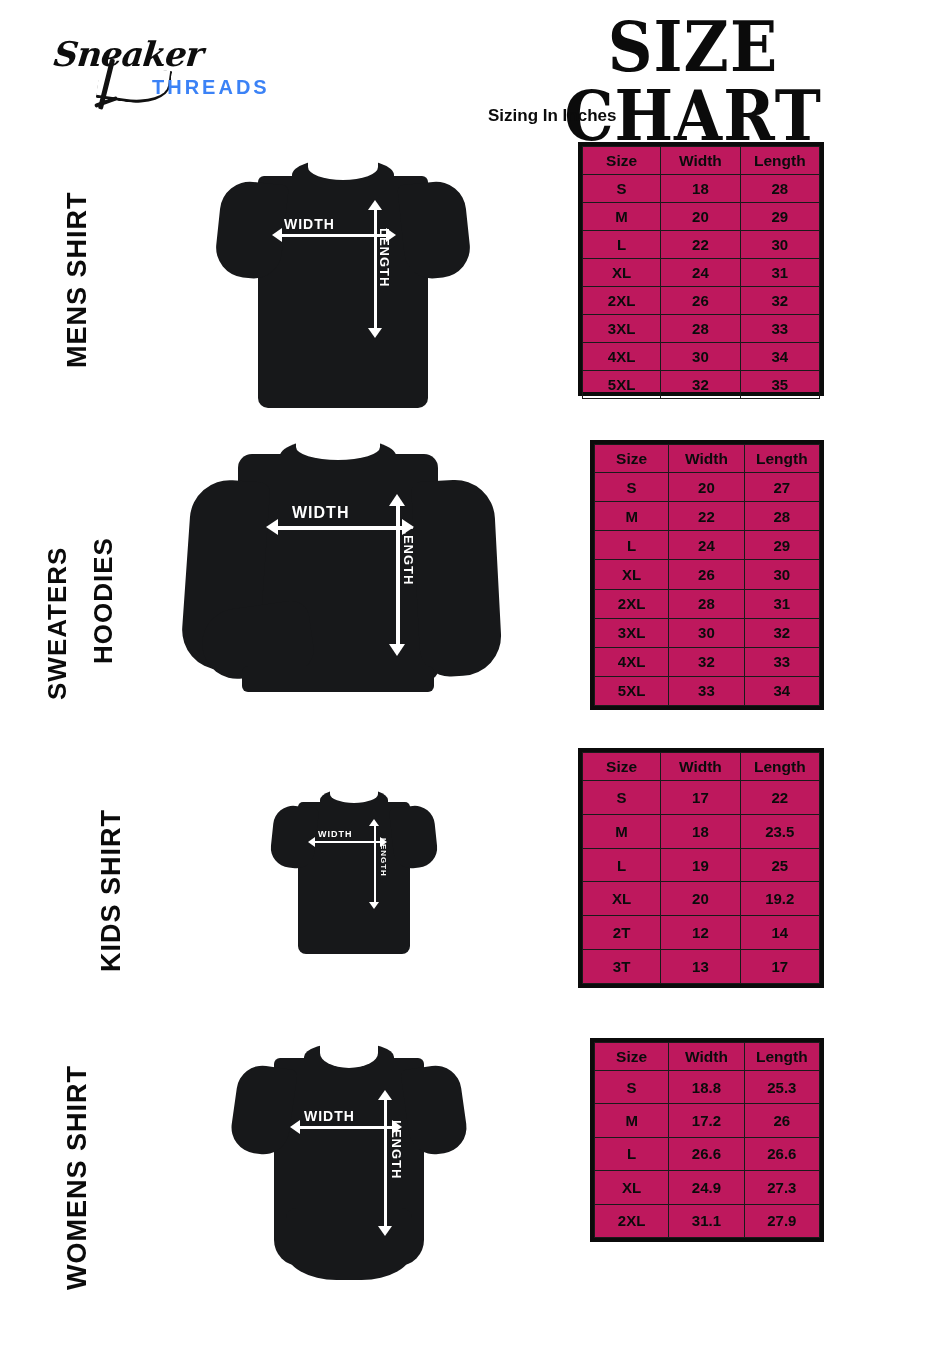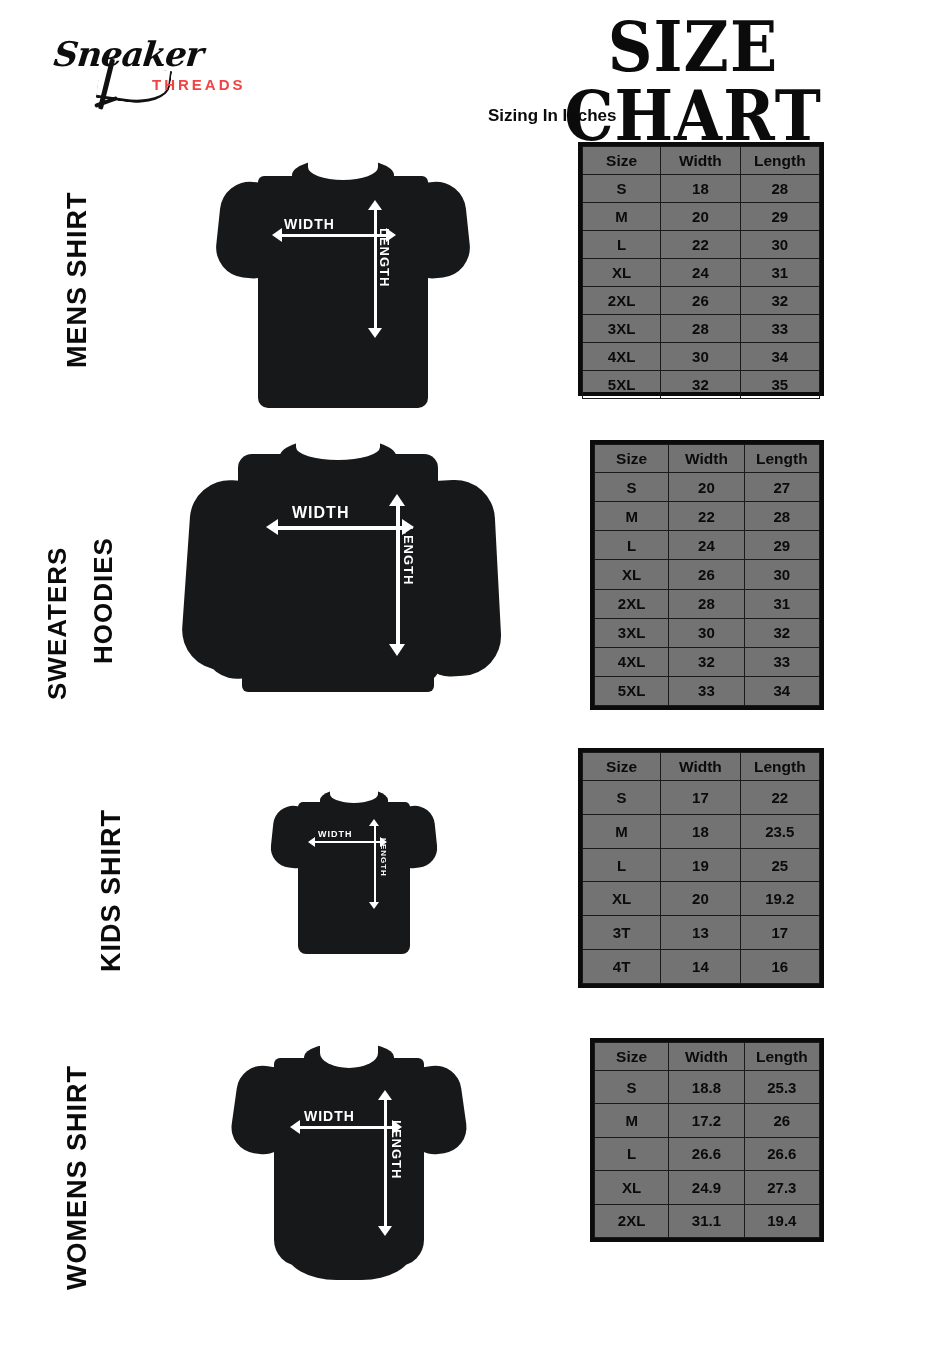--- a/index.html
+++ b/index.html
@@ -41,23 +41,23 @@
     letter-spacing: -1px;
     color: #0d0d0d;
     transform: skewX(-6deg);
   }
   .logo-sub {
     position: absolute;
     left: 104px;
     top: 48px;
     font-family: "Liberation Sans", sans-serif;
     font-weight: bold;
-    font-size: 15px;
+    font-size: 20px;
     letter-spacing: 3px;
-    color: #ef4444;
+    color: #3b82f6;
   }
   .logo-swoosh {
     position: absolute;
     left: 50px;
     top: 38px;
     width: 70px;
     height: 34px;
     border-bottom: 3px solid #111;
     border-right: 2px solid #111;
     border-radius: 0 0 60% 0;
@@ -150,21 +150,21 @@
   }
   .arrow {
     position: absolute;
     width: 0; height: 0;
   }
 
   
   .table-wrap {
     position: absolute;
     border: 4px solid #0b0b0b;
-    background: #737373;
+    background: #be185d;
     box-sizing: border-box;
   }
   table {
     border-collapse: collapse;
     width: 100%;
     height: 100%;
   }
   th, td {
     border: 1px solid #1a1a1a;
     text-align: center;
@@ -400,28 +400,28 @@
           <td>L</td>
           <td>19</td>
           <td>25</td>
         </tr>
         <tr>
           <td>XL</td>
           <td>20</td>
           <td>19.2</td>
         </tr>
         <tr>
+          <td>2T</td>
+          <td>12</td>
+          <td>14</td>
+        </tr>
+        <tr>
           <td>3T</td>
           <td>13</td>
           <td>17</td>
-        </tr>
-        <tr>
-          <td>4T</td>
-          <td>14</td>
-          <td>16</td>
         </tr>
       </tbody>
     </table>
   </div>
 
   <div class="side-label" style="left:62px; top:1290px;">WOMENS SHIRT</div>
 
   <div class="garment" style="left:216px; top:1028px; width:280px; height:272px;">
     <div class="tee" style="left:58px; top:30px; width:150px; height:208px; border-radius:6px 6px 26px 26px;"></div>
     <div class="tee" style="left:70px; top:180px; width:126px; height:72px; border-radius:10px 10px 40% 40%;"></div>
@@ -468,19 +468,19 @@
           <td>26.6</td>
         </tr>
         <tr>
           <td>XL</td>
           <td>24.9</td>
           <td>27.3</td>
         </tr>
         <tr>
           <td>2XL</td>
           <td>31.1</td>
-          <td>19.4</td>
+          <td>27.9</td>
         </tr>
       </tbody>
     </table>
   </div>
 
 </div>
 
 </body></html>

